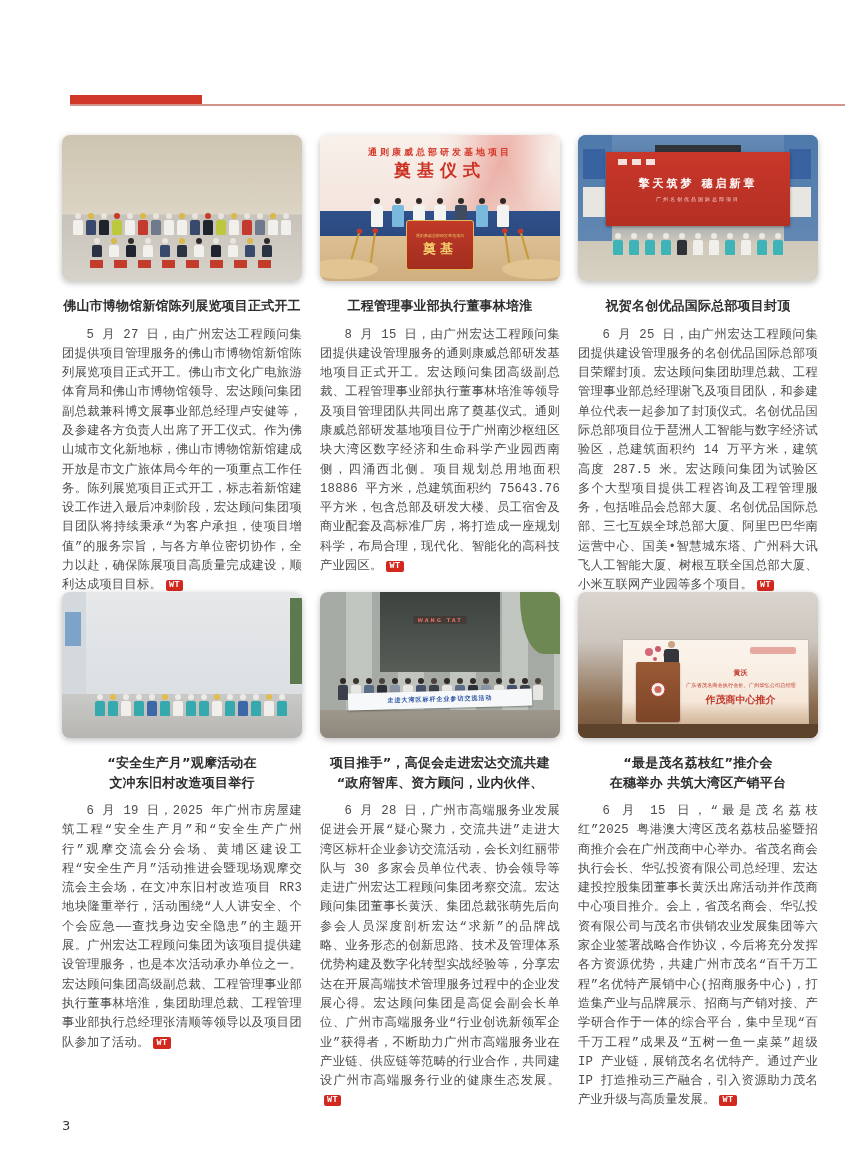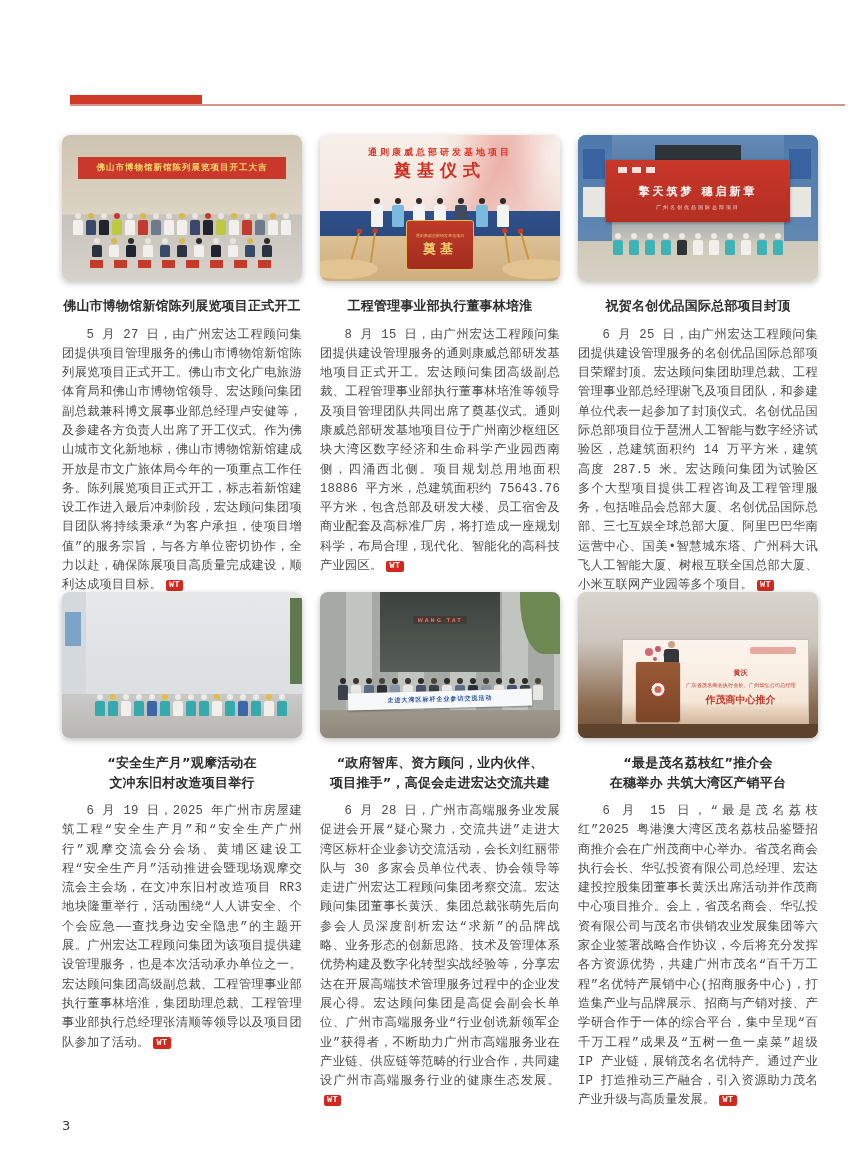--- a/index.html
+++ b/index.html
@@ -74,21 +74,21 @@
   .p2 .shv.c{right:52px;transform:rotate(-8deg);}
   .p2 .shv.d{right:34px;transform:rotate(-16deg);}
 
   
   .p3{background:linear-gradient(180deg,#648bb8 0%,#54769e 32%,#cfc9ba 74%,#d8d2c4 100%);}
   .p3 .door{position:absolute;top:10px;left:32%;width:36%;height:26px;background:#2e3438;}
   .p3 .bldg{position:absolute;top:0;bottom:40px;width:34px;background:linear-gradient(180deg,#4d79ab,#6288b2);}
   .p3 .bldg.l{left:0;} .p3 .bldg.r{right:0;}
   .p3 .bldg .sign{position:absolute;top:14px;left:5px;width:22px;height:30px;background:#3863a0;
                   box-shadow:0 38px 0 #e8e6e0;}
-  .p3 .bd{position:absolute;top:25px;left:28px;right:28px;height:62px;
+  .p3 .bd{position:absolute;top:17px;left:28px;right:28px;height:74px;
           background:linear-gradient(180deg,#c8372a,#b42f23);box-shadow:0 1px 3px rgba(0,0,0,.35);}
   .p3 .bd .logos{position:absolute;top:7px;left:12px;display:flex;gap:5px;}
   .p3 .bd .logos i{display:block;width:9px;height:6px;background:rgba(255,255,255,.85);}
   .p3 .bd .l1{margin-top:24px;text-align:center;color:#ffffff;font-weight:bold;font-size:11px;
               letter-spacing:3px;white-space:nowrap;}
   .p3 .bd .l2{margin-top:5px;text-align:center;color:rgba(255,255,255,.8);font-size:5px;letter-spacing:2px;}
   .p3 .crowd{bottom:26px;left:0;right:0;gap:6px;}
   .p3 .head{background:#eceae6;}
 
   
@@ -151,21 +151,20 @@
 
   <div class="rule">
     <div class="thick"></div>
     <div class="thin"></div>
   </div>
 
   <div class="row row1">
 
     <article class="article">
       <div class="photo p1">
-        <div class="banner">佛山市博物馆新馆陈列展览项目开工大吉</div>
         <div class="crowd cb">
             <span class="fig">
               <i class="head" style="background: rgb(232, 228, 222);"></i>
               <i class="torso" style="background: rgb(241, 240, 236);"></i>
             </span>
             <span class="fig">
               <i class="head" style="background: rgb(217, 185, 74);"></i>
               <i class="torso" style="background: rgb(57, 73, 107);"></i>
             </span>
             <span class="fig">
@@ -559,22 +558,22 @@
             <span class="fig">
               <i class="head" style="background: rgb(74, 65, 58);"></i>
               <i class="torso" style="background: rgb(232, 230, 226);"></i>
             </span>
           </div>
         <div class="bannerWrap">
           <span>走进大湾区标杆企业参访交流活动</span>
         </div>
       </div>
       <h3 class="title">
+        <span>项目推手”，高促会走进宏达交流共建</span>
         <span>“政府智库、资方顾问，业内伙伴、</span>
-        <span>项目推手”，高促会走进宏达交流共建</span>
       </h3>
       <p class="body"><span>6 月 28 日，广州市高端服务业发展促进会开展“疑心聚力，交流共进”走进大湾区标杆企业参访交流活动，会长刘红丽带队与 30 多家会员单位代表、协会领导等走进广州宏达工程顾问集团考察交流。宏达顾问集团董事长黄沃、集团总裁张萌先后向参会人员深度剖析宏达“求新”的品牌战略、业务形态的创新思路、技术及管理体系优势构建及数字化转型实战经验等，分享宏达在开展高端技术管理服务过程中的企业发展心得。宏达顾问集团是高促会副会长单位、广州市高端服务业“行业创诜新领军企业”获得者，不断助力广州市高端服务业在产业链、供应链等范畴的行业合作，共同建设广州市高端服务行业的健康生态发展。</span><span class="wt">WT</span></p>
     </article>
 
     <article class="article">
       <div class="photo p6">
         <div class="screen">
           <div class="flower"></div>
           <div class="smudge"></div>
           <div class="tx">

